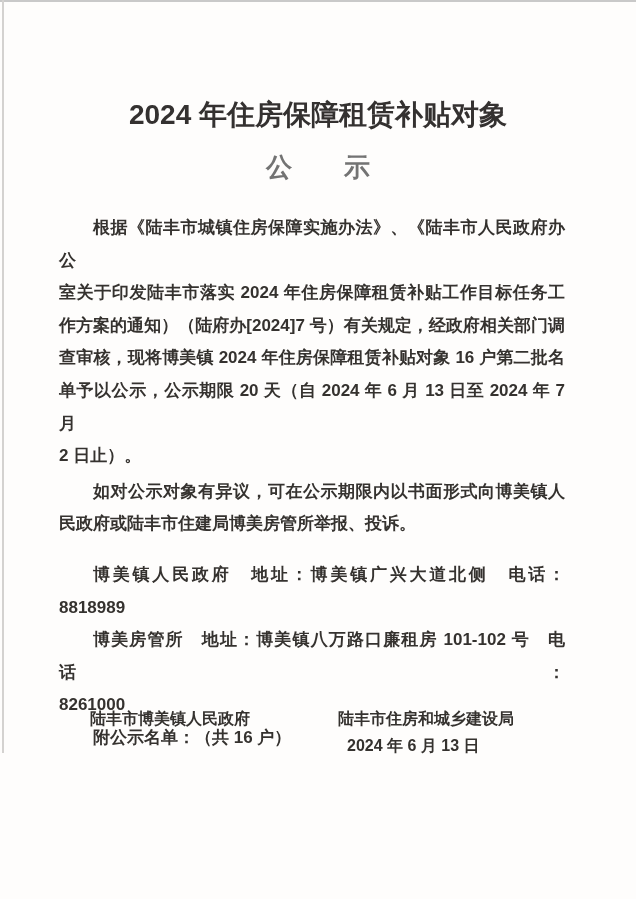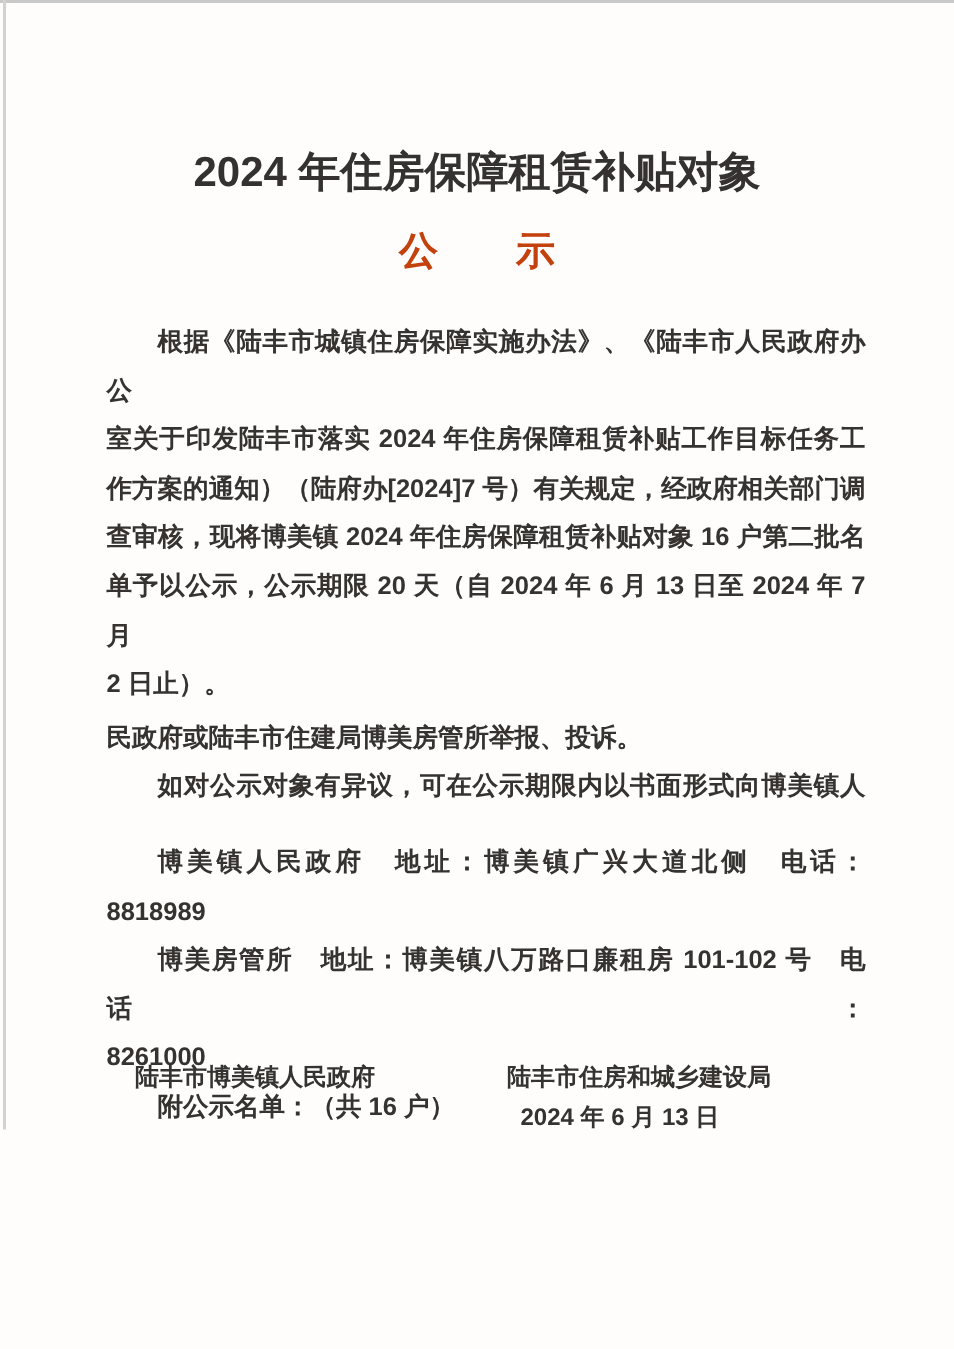--- a/index.html
+++ b/index.html
@@ -39,25 +39,25 @@
     font-weight: 700;
     color: #343130;
   }
   .subtitle {
     position: absolute;
     top: 150px; left: 0;
     width: 100%;
     text-align: center;
     font-size: 26px;
     font-weight: 700;
-    color: #c2410c;
+    color: #737373;
   }
   .doc-body {
     position: absolute;
-    left: 71px; top: 212px;
+    left: 59px; top: 212px;
     width: 506px;
     font-size: 17px;
     line-height: 32.6px;
     text-align: left;
   }
   .line { display: block; }
   .jl {
     text-align: justify;
     text-align-last: justify;
   }
@@ -88,22 +88,22 @@
   <div class="doc-body">
     <div>
       <span class="line jl indent">根据《陆丰市城镇住房保障实施办法》、《陆丰市人民政府办公</span>
       <span class="line jl">室关于印发陆丰市落实 2024 年住房保障租赁补贴工作目标任务工</span>
       <span class="line jl">作方案的通知）（陆府办[2024]7 号）有关规定，经政府相关部门调</span>
       <span class="line jl">查审核，现将博美镇 2024 年住房保障租赁补贴对象 16 户第二批名</span>
       <span class="line jl">单予以公示，公示期限 20 天（自 2024 年 6 月 13 日至 2024 年 7 月</span>
       <span class="line">2 日止）。</span>
     </div>
     <div class="gap-sm">
+      <span class="line jl indent">如对公示对象有异议，可在公示期限内以书面形式向博美镇人</span>
       <span class="line">民政府或陆丰市住建局博美房管所举报、投诉。</span>
-      <span class="line jl indent">如对公示对象有异议，可在公示期限内以书面形式向博美镇人</span>
     </div>
     <div class="gap-md">
       <span class="line jl indent">博美镇人民政府　地址：博美镇广兴大道北侧　电话：</span>
       <span class="line">8818989</span>
     </div>
     <div>
       <span class="line jl indent">博美房管所　地址：博美镇八万路口廉租房 101-102 号　电话：</span>
       <span class="line">8261000</span>
     </div>
     <div>

